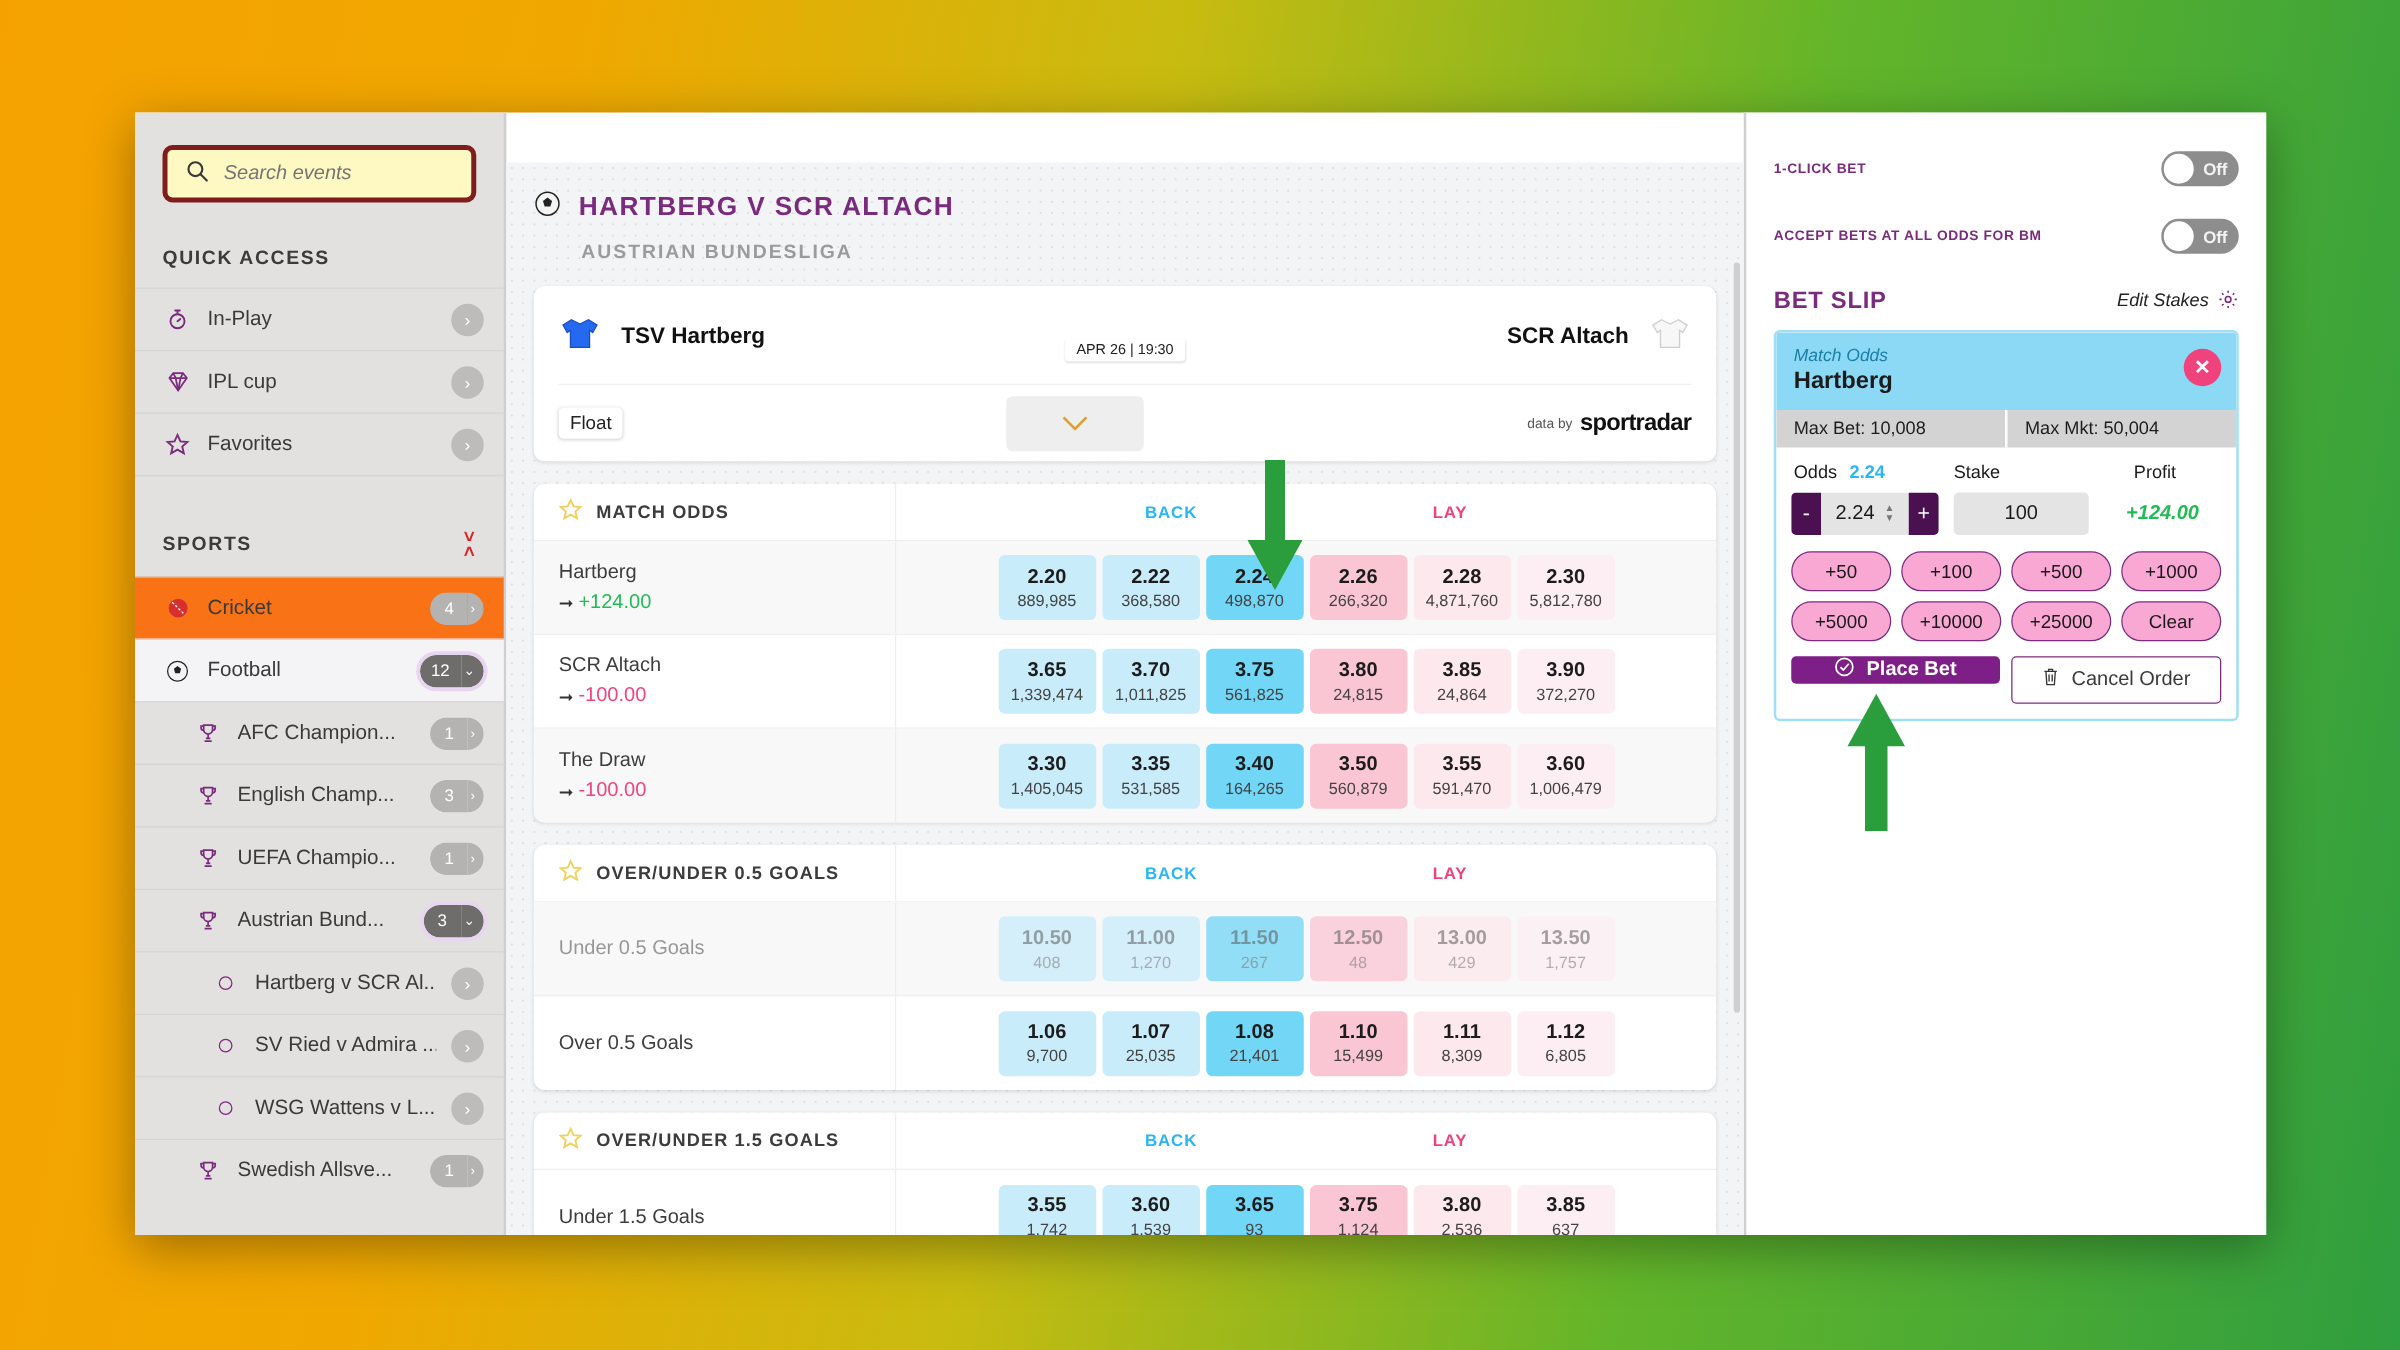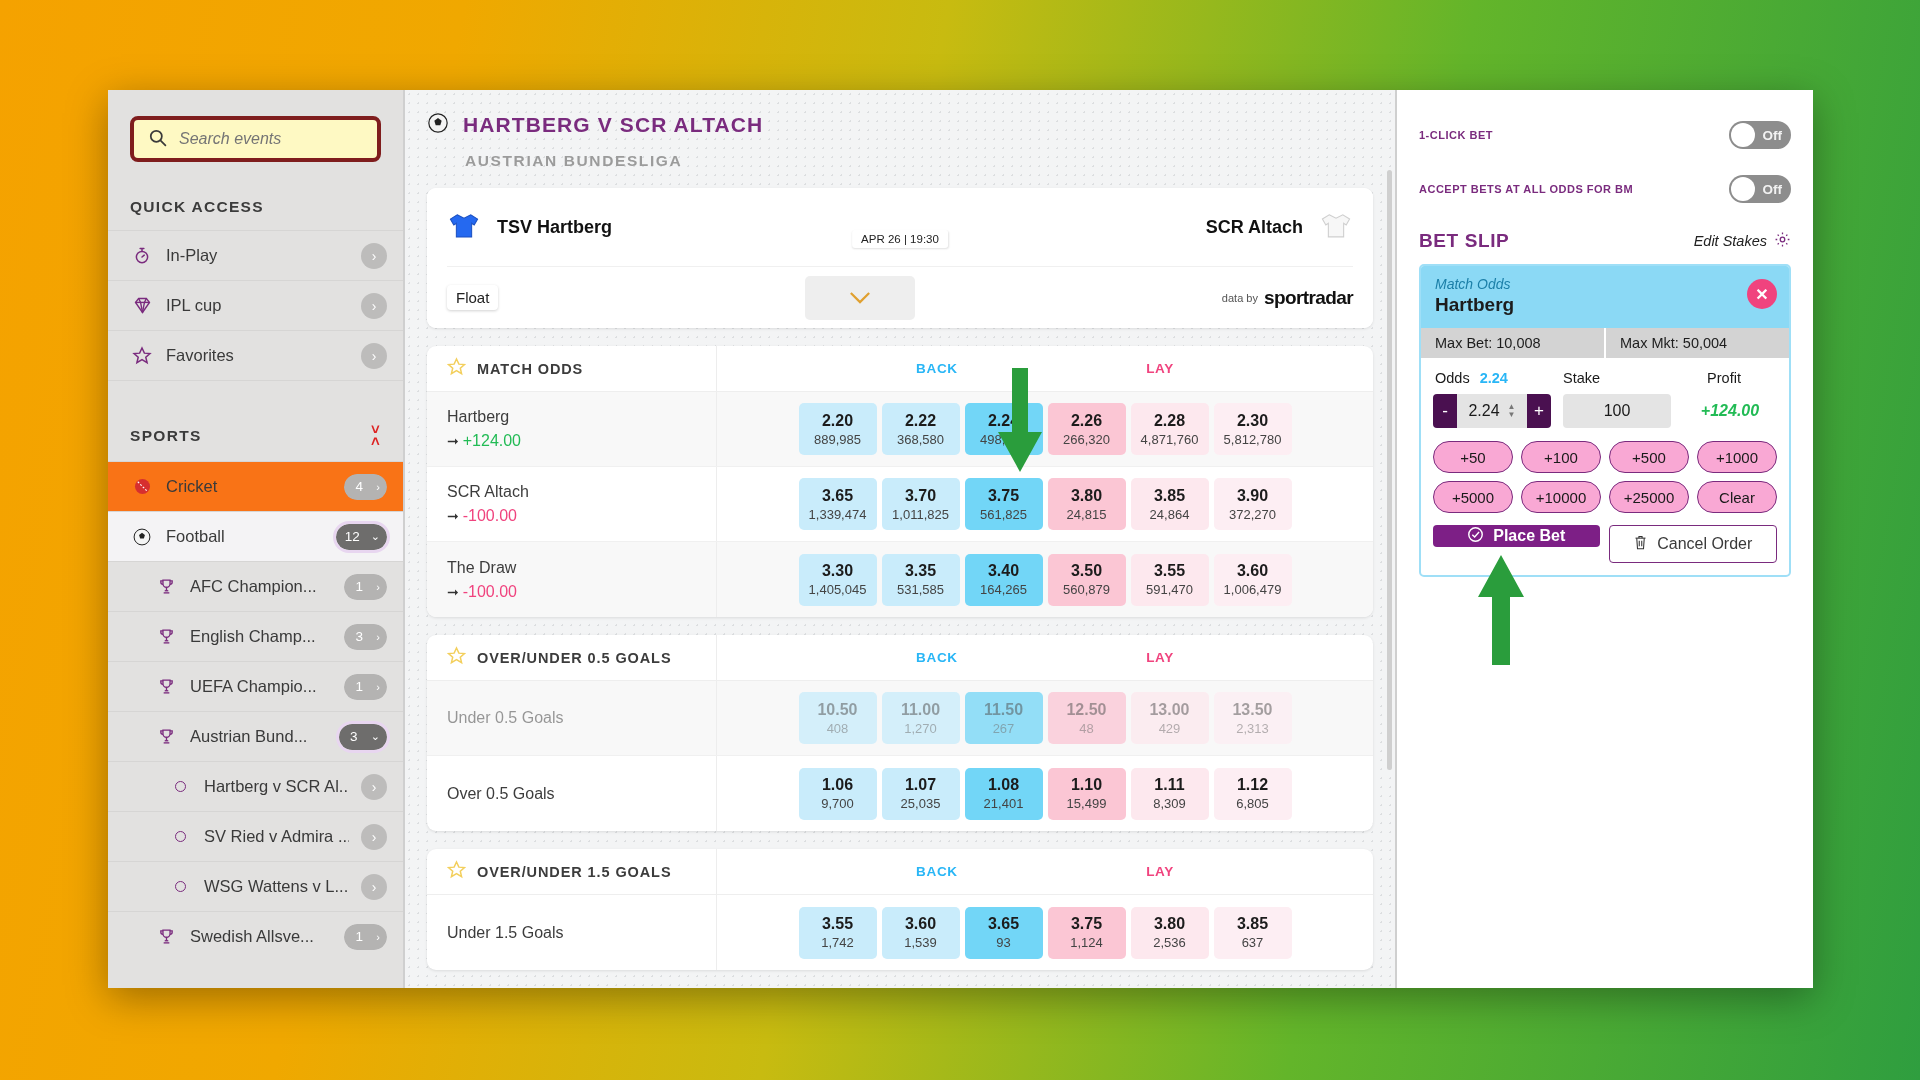--- a/index.html
+++ b/index.html
@@ -44,21 +44,21 @@
   .pill.dark .badge { background: #6e6d6c; }
   .pill.dark .cap { background: #6e6d6c; }
   .pill.dark { box-shadow: 0 0 0 3px #e8d6f0; border-radius: 13px; }
   .sub { padding-left: 46px; }
   .sub2 { padding-left: 60px; }
   .dot-o { width: 11px; height: 11px; border: 1.6px solid #7a2b7e; border-radius: 50%; }
   .close-x { color: #d22; font-weight: bold; font-size: 15px; line-height: .78; text-align: center; }
 
   
   .main { flex: 1; background: #f3f4f5; position: relative; overflow: hidden;
-    background-image: radial-gradient(#dcdee0 1px, transparent 1px); background-size: 9px 9px; }
+    background-image: radial-gradient(#dcdee0 1px, transparent 1px); background-size: 9px 9px; margin-top: 40px; }
   .main-inner { padding: 18px 22px 0 22px; height: 100%; }
   .ev-head { display: flex; align-items: center; gap: 14px; padding: 4px 0 2px 0; }
   .ev-title { font-size: 21px; font-weight: bold; letter-spacing: 1.1px; color: #7a2b7e; }
   .ev-sub { font-size: 15.5px; letter-spacing: 1.6px; color: #9b9b9b; padding: 12px 0 0 38px; font-weight: bold; }
 
   .card { background: #fff; border-radius: 9px; margin-top: 18px; box-shadow: 0 1px 3px rgba(0,0,0,.10); overflow: hidden; }
   .ls-bar { background: #e8e8e8; height: 42px; display: flex; align-items: center; justify-content: center;
     position: relative; }
   .ls-bar .t { font-size: 18px; color: #333; }
   .ls-chev { position: absolute; right: 20px; font-size: 17px; color: #222; }
@@ -570,21 +570,21 @@
                 <div class="cell l1">
                   <span class="o">12.50</span>
                   <span class="s">48</span>
                 </div>
                 <div class="cell l2">
                   <span class="o">13.00</span>
                   <span class="s">429</span>
                 </div>
                 <div class="cell l3">
                   <span class="o">13.50</span>
-                  <span class="s">2,313</span>
+                  <span class="s">1,757</span>
                 </div>
               </div>
             </div>
             <div class="mrow">
               <div class="sel">
                 <span class="sel-name">Over 0.5 Goals</span>
               </div>
               <div class="cells">
                 <div class="cell b3">
                   <span class="o">1.06</span>

